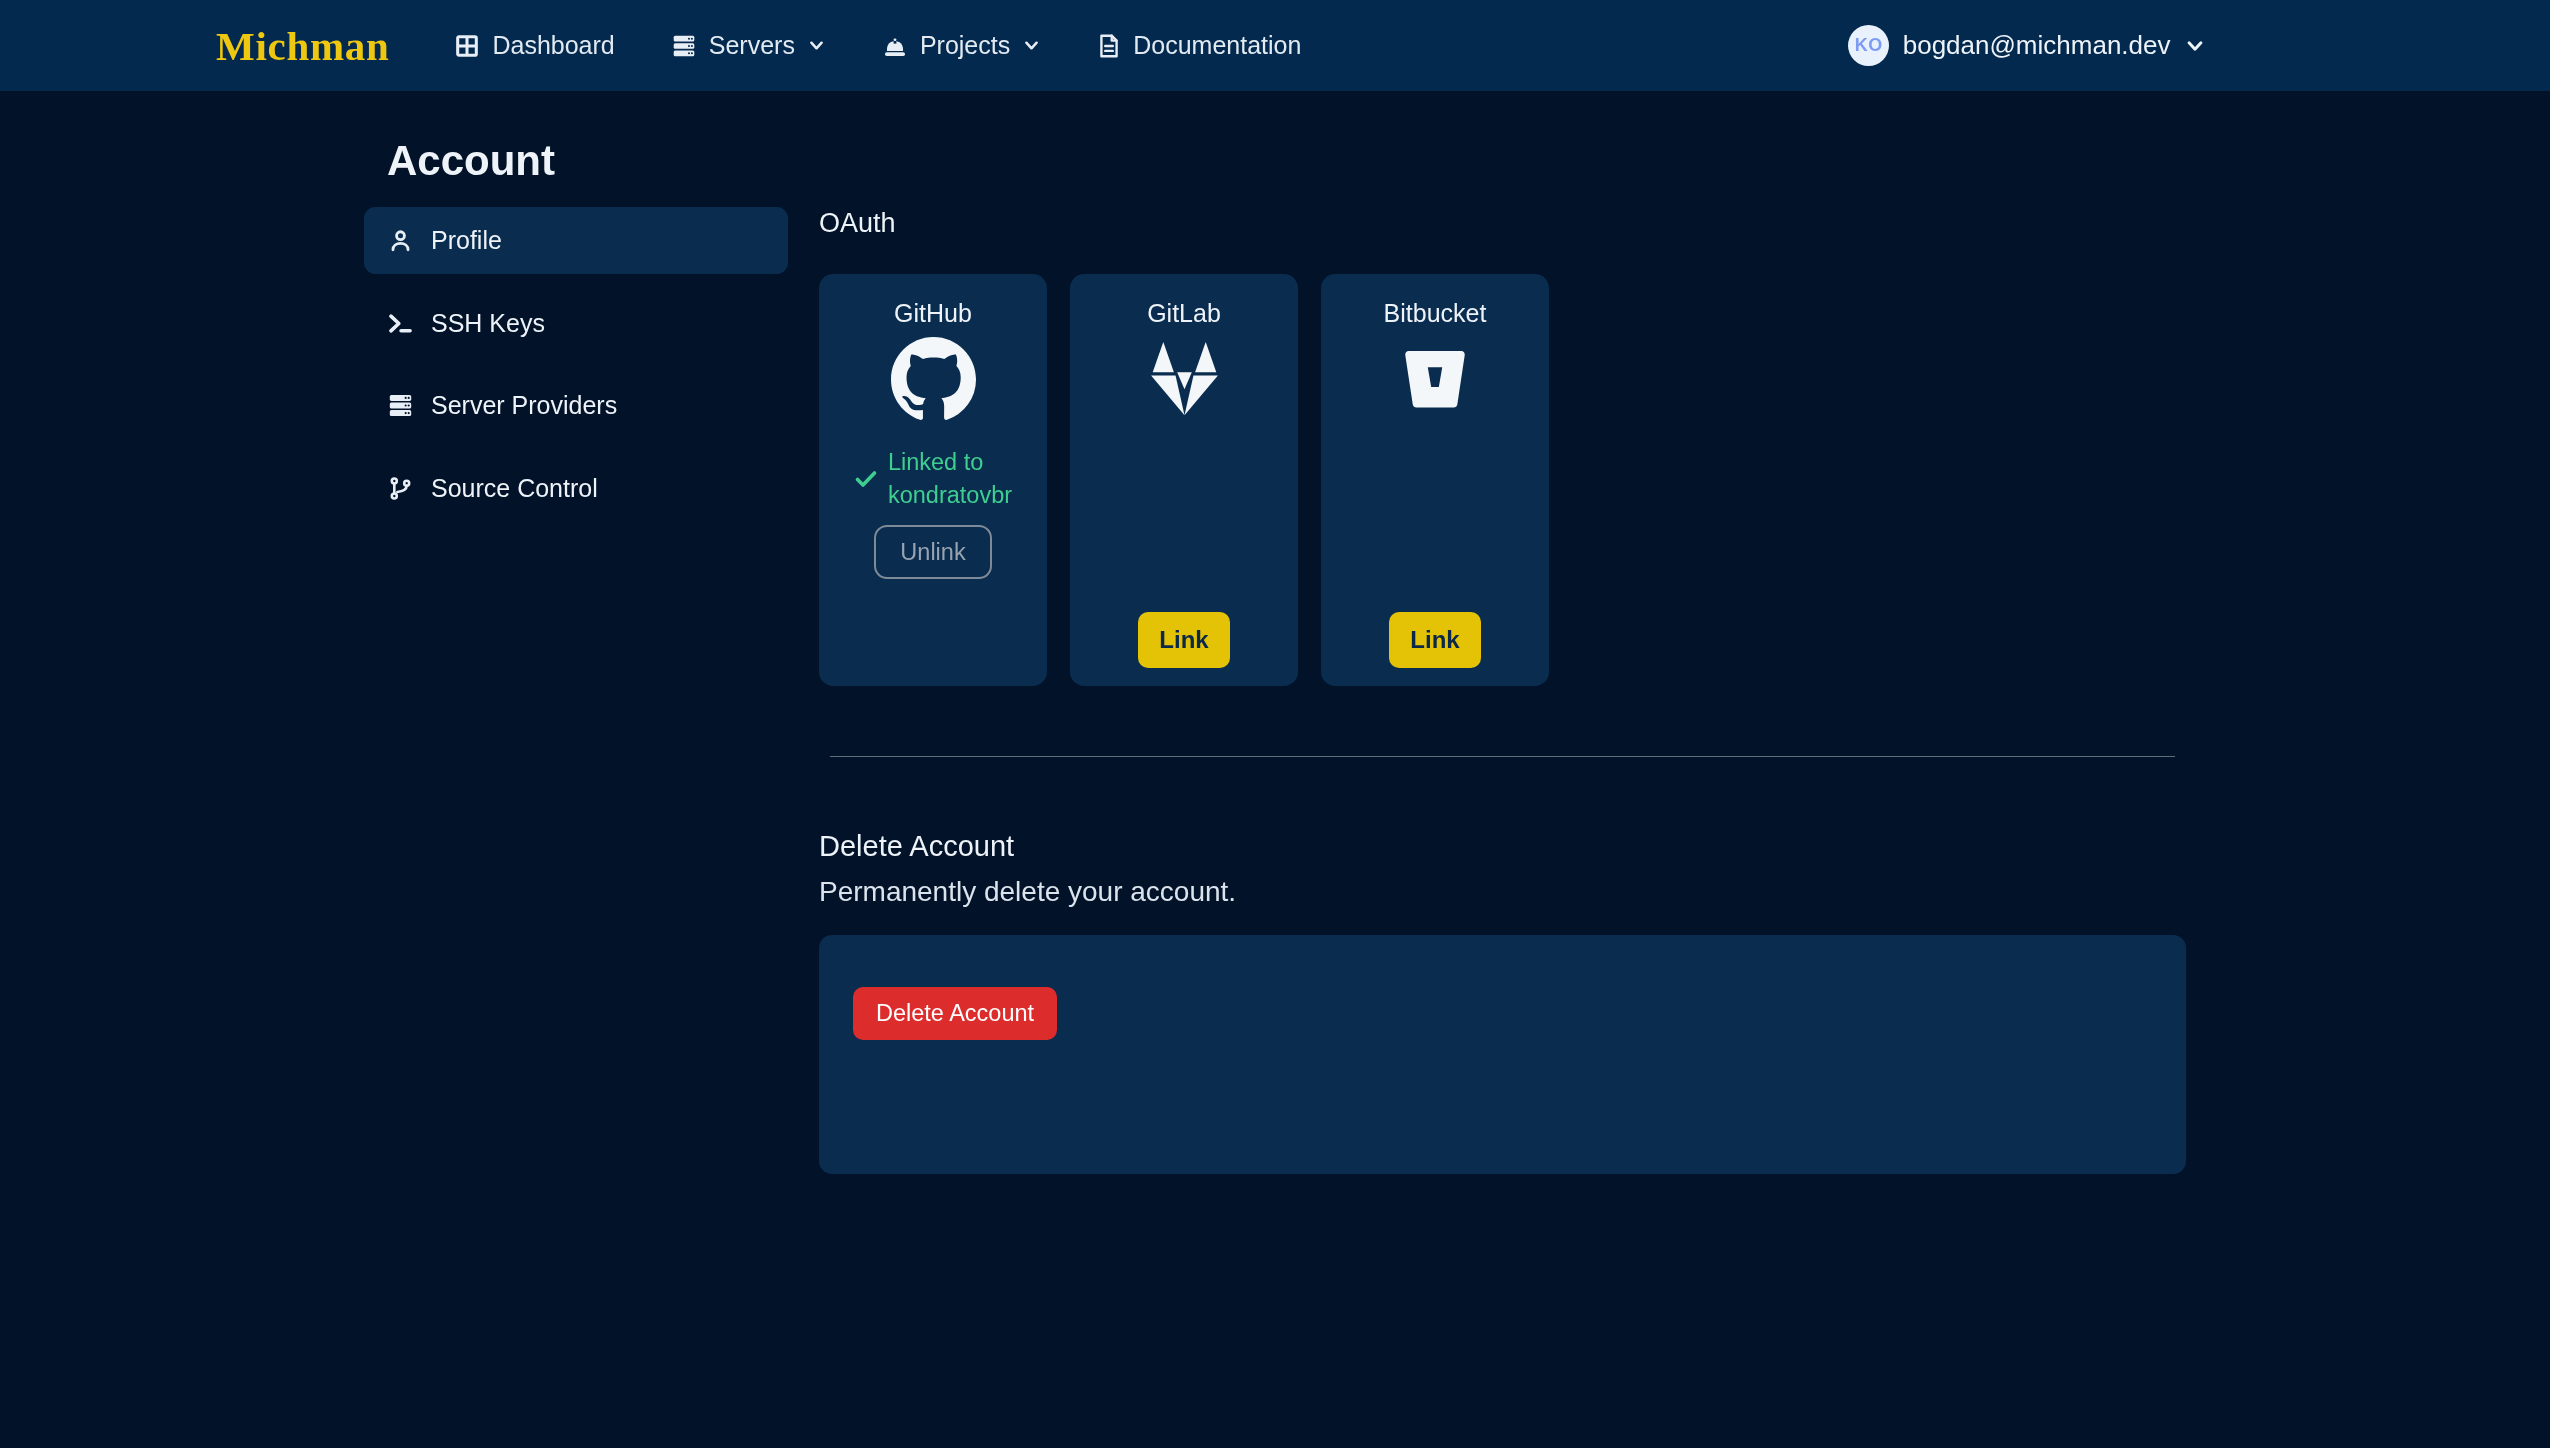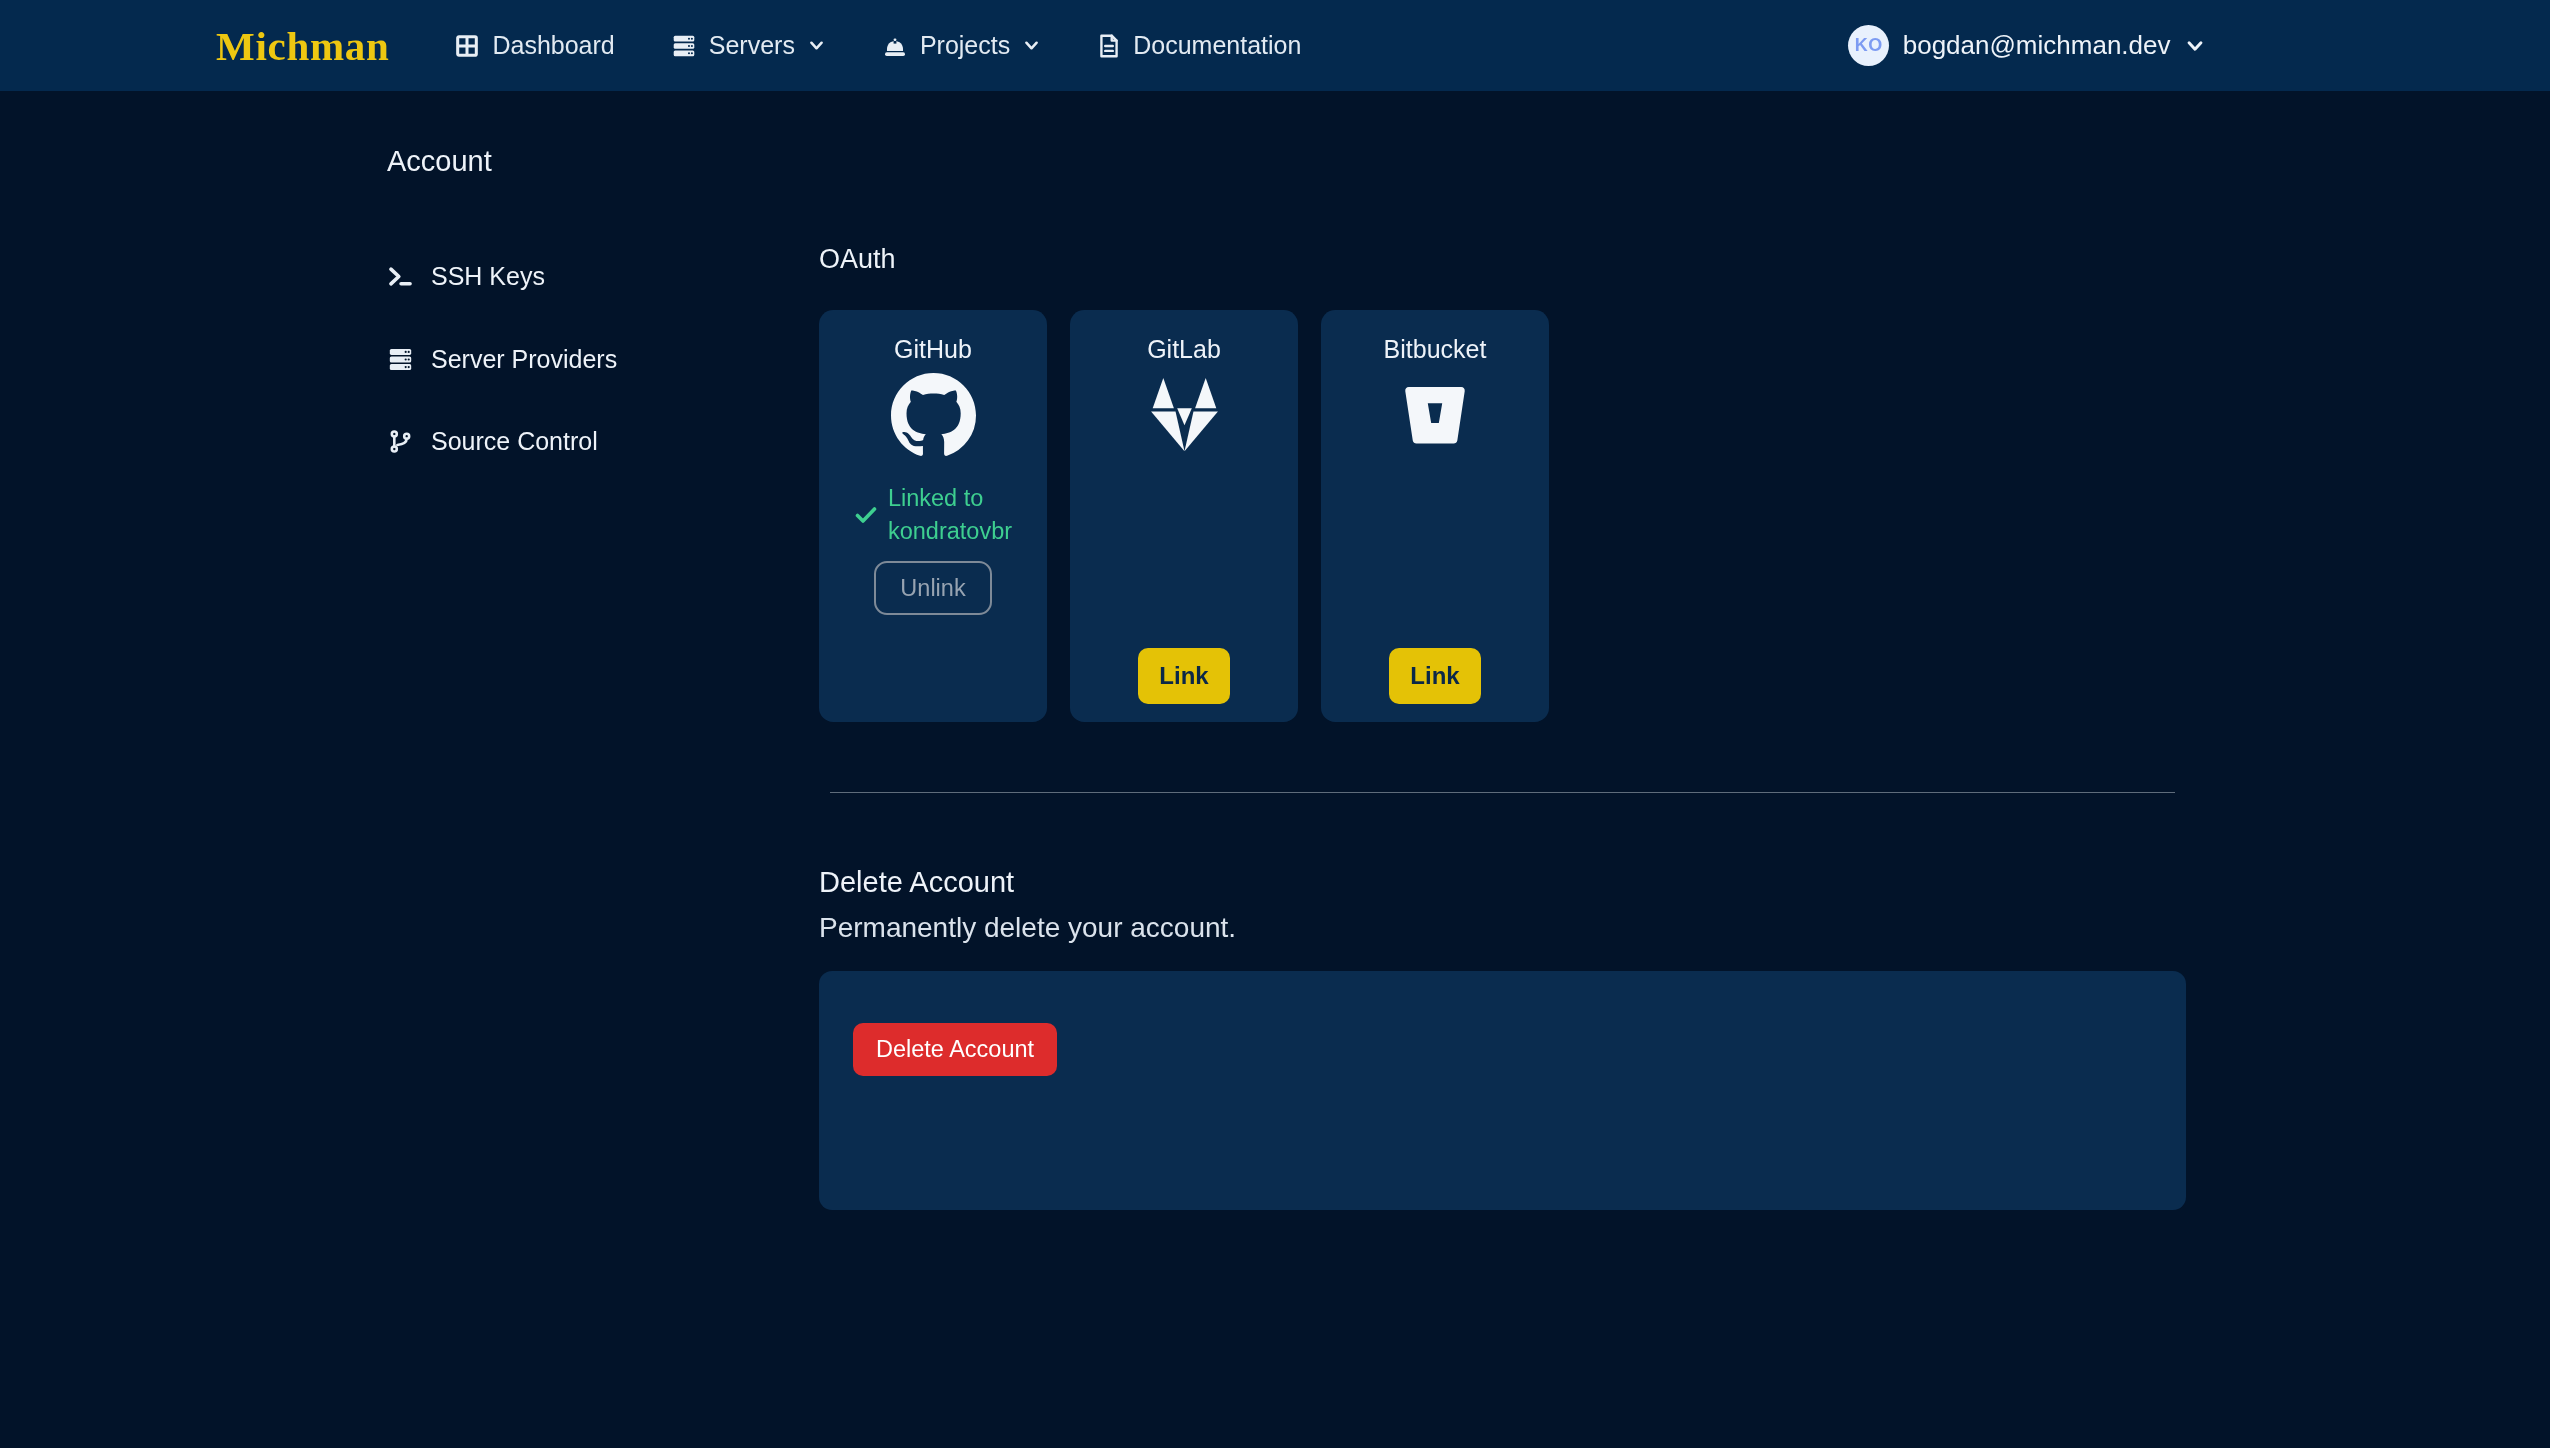--- a/index.html
+++ b/index.html
@@ -38,21 +38,21 @@
   .user-menu{margin-left:auto;display:flex;align-items:center;gap:13.5px;font-size:26px;color:var(--text);cursor:pointer;}
   .avatar{
     width:41px;height:41px;border-radius:50%;
     background:var(--avatar-bg);color:var(--avatar-text);
     display:flex;align-items:center;justify-content:center;
     font-size:18px;font-weight:700;letter-spacing:0.4px;
   }
 
   
   .page{width:1822px;margin:0 auto;padding-top:51px;}
-  .page-title{margin:0 0 63px 0;padding-left:23px;font-size:29px;font-weight:400;color:var(--text);line-height:38px;}
+  .page-title{margin:0 0 27px 0;padding-left:23px;font-size:42px;font-weight:700;color:var(--text);line-height:38px;}
   .layout{display:flex;gap:31px;align-items:flex-start;}
 
   
   .sidebar{width:424px;flex:0 0 424px;}
   .side-item{
     height:67px;border-radius:11.4px;display:flex;align-items:center;
     padding:0 23px;gap:17px;margin-bottom:15.7px;
     font-size:25px;color:var(--text);cursor:pointer;--dot:var(--bg);
   }
   .side-item.active{background:var(--surface);--dot:var(--surface);}
@@ -181,20 +181,29 @@
     </span>
   </div>
 </header>
 
 <main class="page">
   <h1 class="page-title">Account</h1>
 
   <div class="layout">
 
     <aside class="sidebar">
+      <div class="side-item active">
+        <span class="icon">
+          <svg width="27" height="27" viewBox="0 0 24 24" fill="none" stroke="#e8eef5" stroke-width="2.5" stroke-linecap="round">
+            <circle cx="12" cy="7.7" r="3.5"></circle>
+            <path d="M5.3 20.2c0-3.5 3-5.7 6.7-5.7s6.7 2.2 6.7 5.7"></path>
+          </svg>
+        </span>
+        <span>Profile</span>
+      </div>
 
       <div class="side-item">
         <span class="icon">
           <svg width="27" height="27" viewBox="0 0 24 24" fill="none" stroke="#e8eef5" stroke-width="3.2" stroke-linecap="round" stroke-linejoin="round">
             <polyline points="3.5 5.5 10.5 12 3.5 18.5"></polyline>
             <line x1="12.5" y1="18.5" x2="20.5" y2="18.5"></line>
           </svg>
         </span>
         <span>SSH Keys</span>
       </div>

